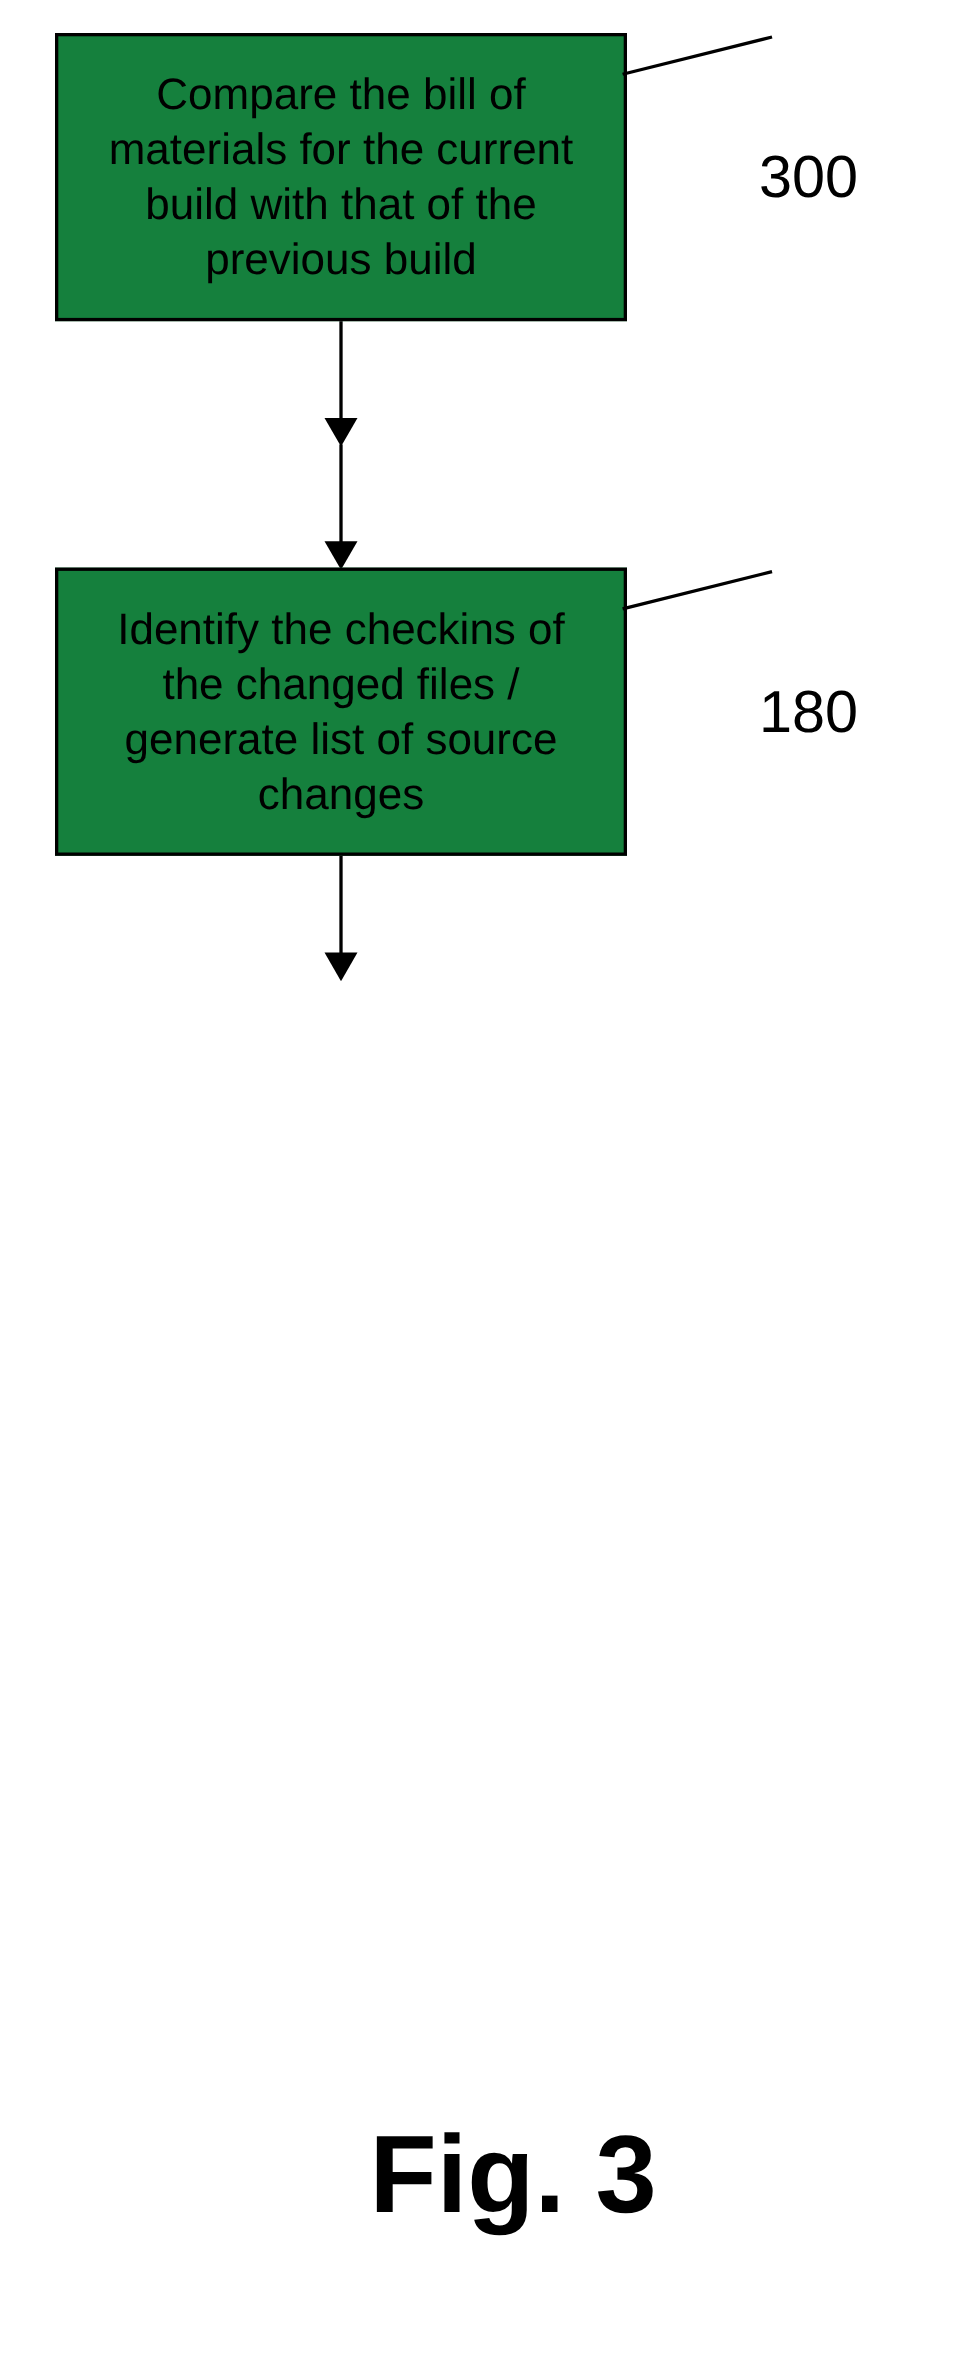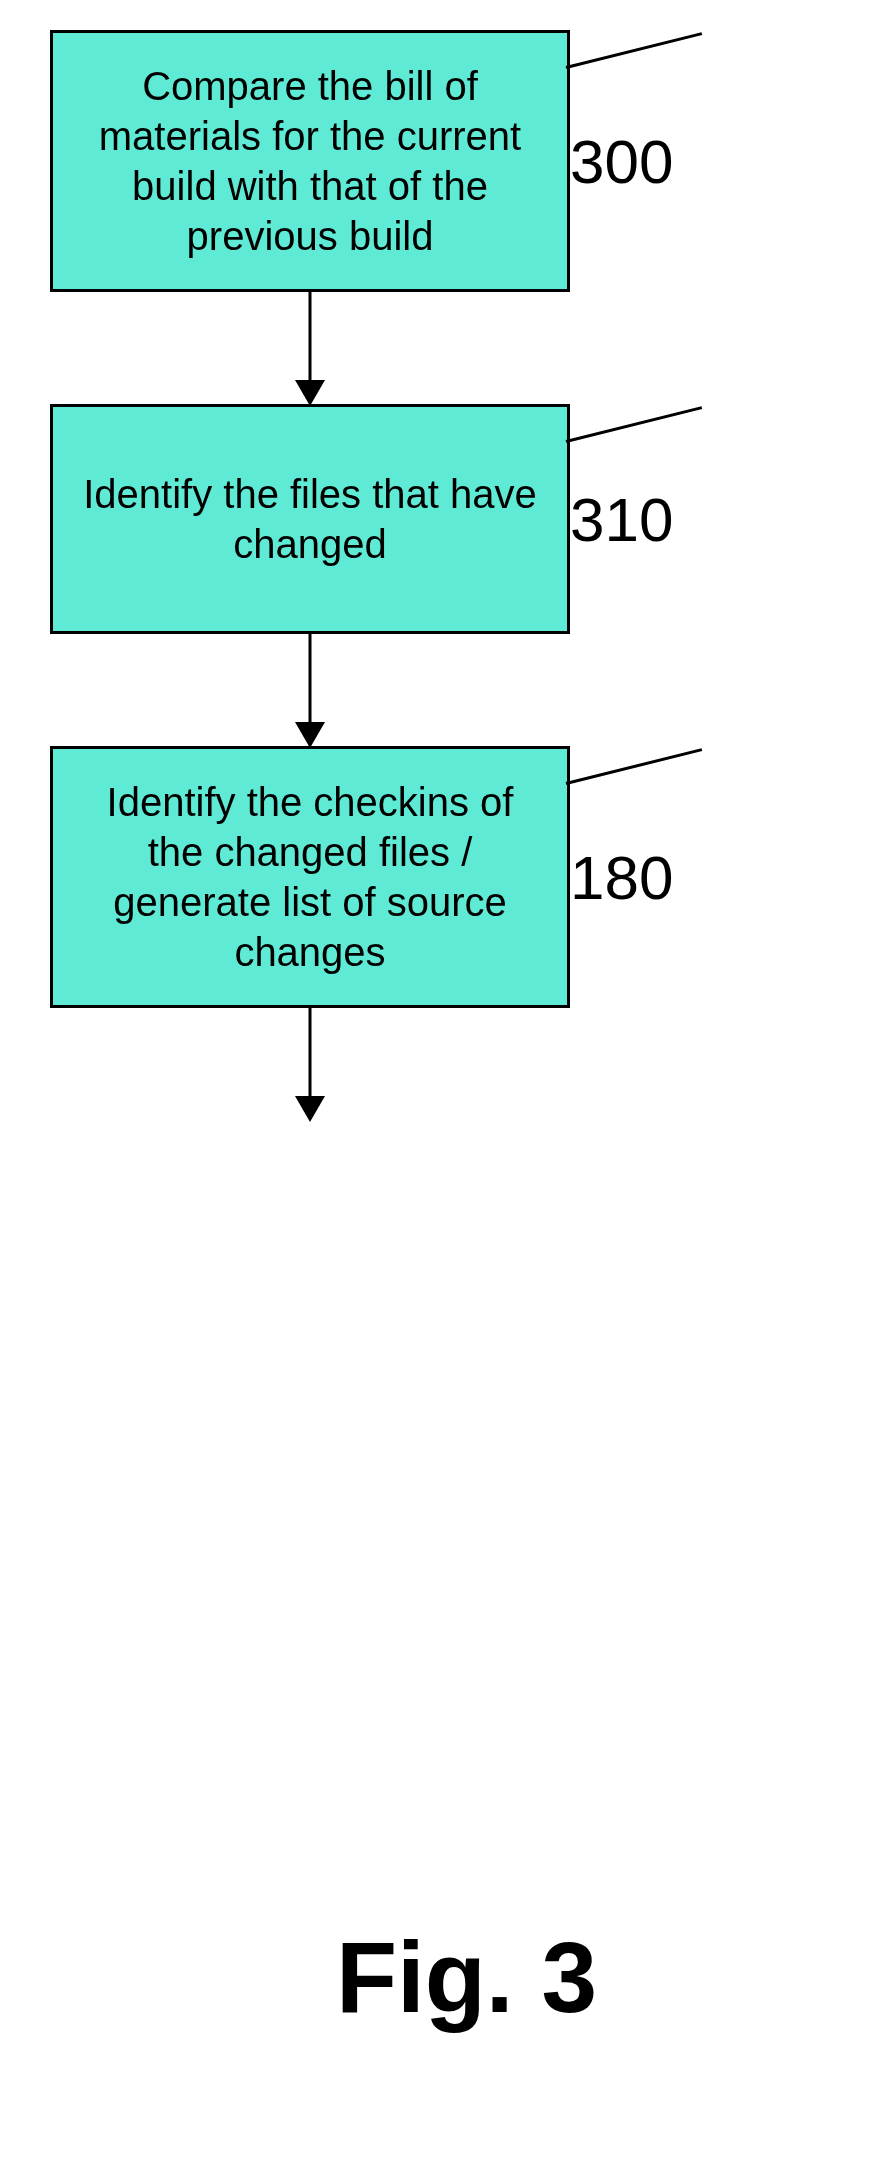--- a/index.html
+++ b/index.html
@@ -18,30 +18,31 @@
     top: 30px;
     width: 780px;
   }
   .row {
     position: relative;
     display: flex;
     align-items: center;
   }
   .box {
     border: 3px solid #000;
-    background: #5eead4;
+    background: #15803d;
     width: 520px;
     text-align: center;
     font-size: 40px;
     line-height: 1.25;
     padding: 28px 24px;
     position: relative;
   }
   .label {
-    font-size: 62px;
+    font-size: 54px;
+    margin-left: 120px;
     white-space: nowrap;
   }
   .leader {
     position: absolute;
     border-top: 3px solid #000;
     transform-origin: left center;
   }
   .arrow-segment {
     width: 520px;
     height: 112px;
@@ -96,29 +97,20 @@
       <div class="leader leader1"></div>
     </div>
     <div class="label">300</div>
   </div>
 
   <div class="arrow-segment">
     <div class="arrow-shaft"></div>
     <div class="arrow-head"></div>
   </div>
 
-  <div class="row">
-    <div class="box-wrap">
-      <div class="box" style="padding:62px 24px;">
-        <span>Identify the files that have changed</span>
-      </div>
-      <div class="leader leader2"></div>
-    </div>
-    <div class="label">310</div>
-  </div>
 
   <div class="arrow-segment">
     <div class="arrow-shaft"></div>
     <div class="arrow-head"></div>
   </div>
 
   <div class="row">
     <div class="box-wrap">
       <div class="box">
         <span>Identify the checkins of the changed files / generate list of source changes</span>

